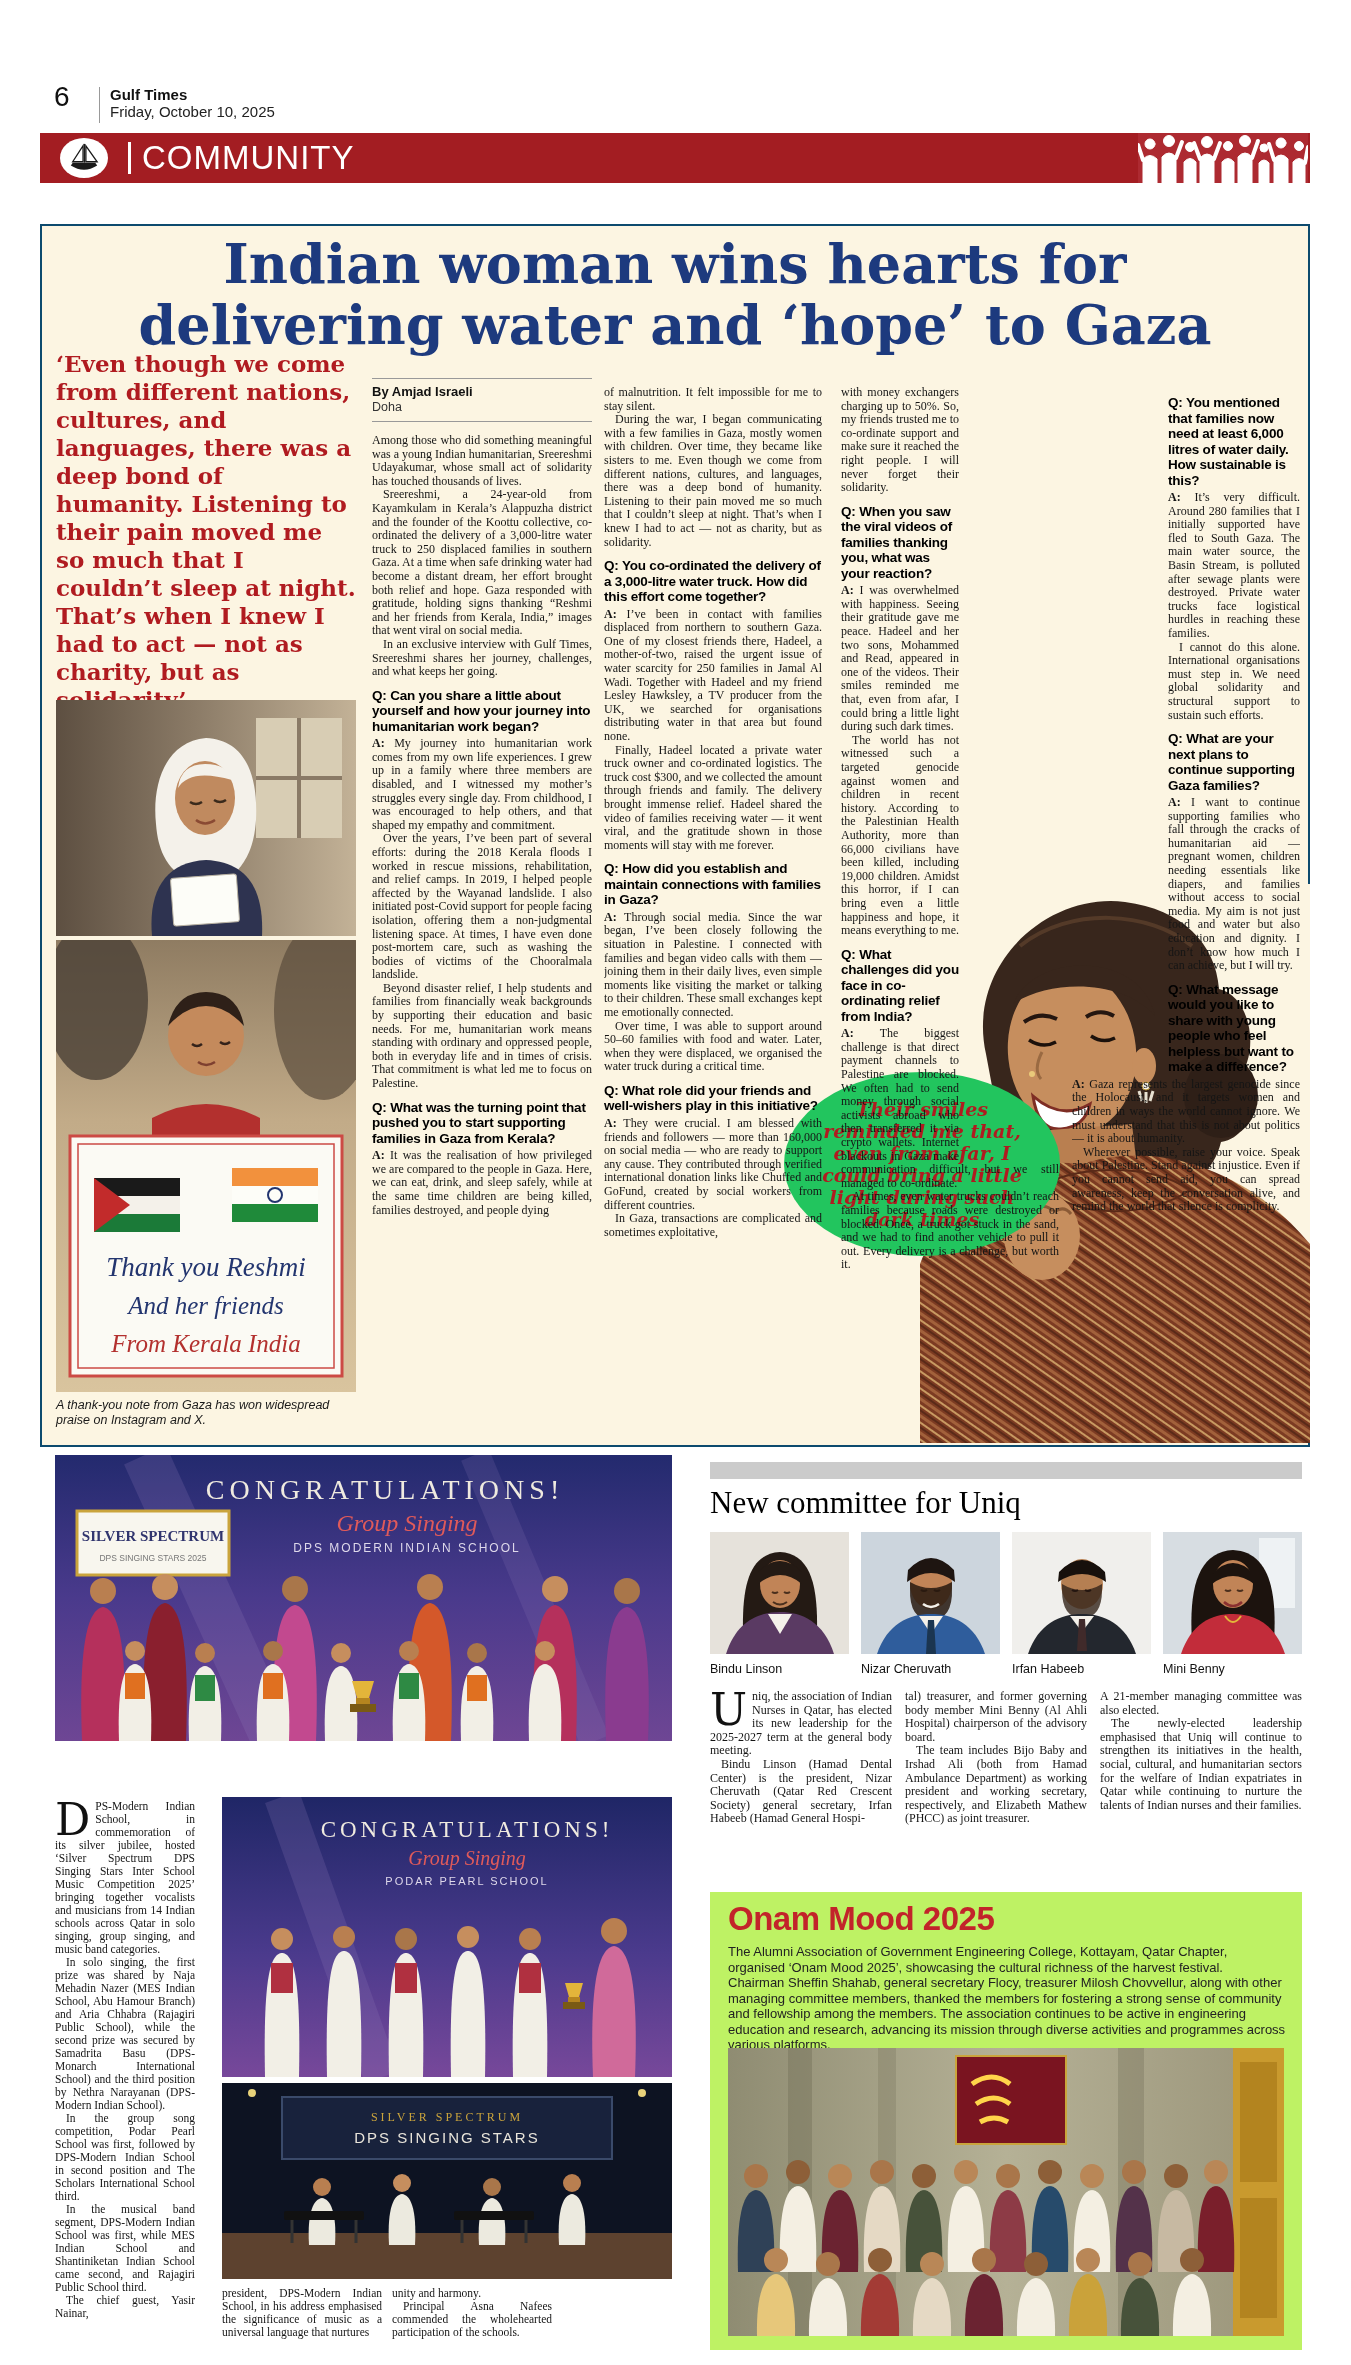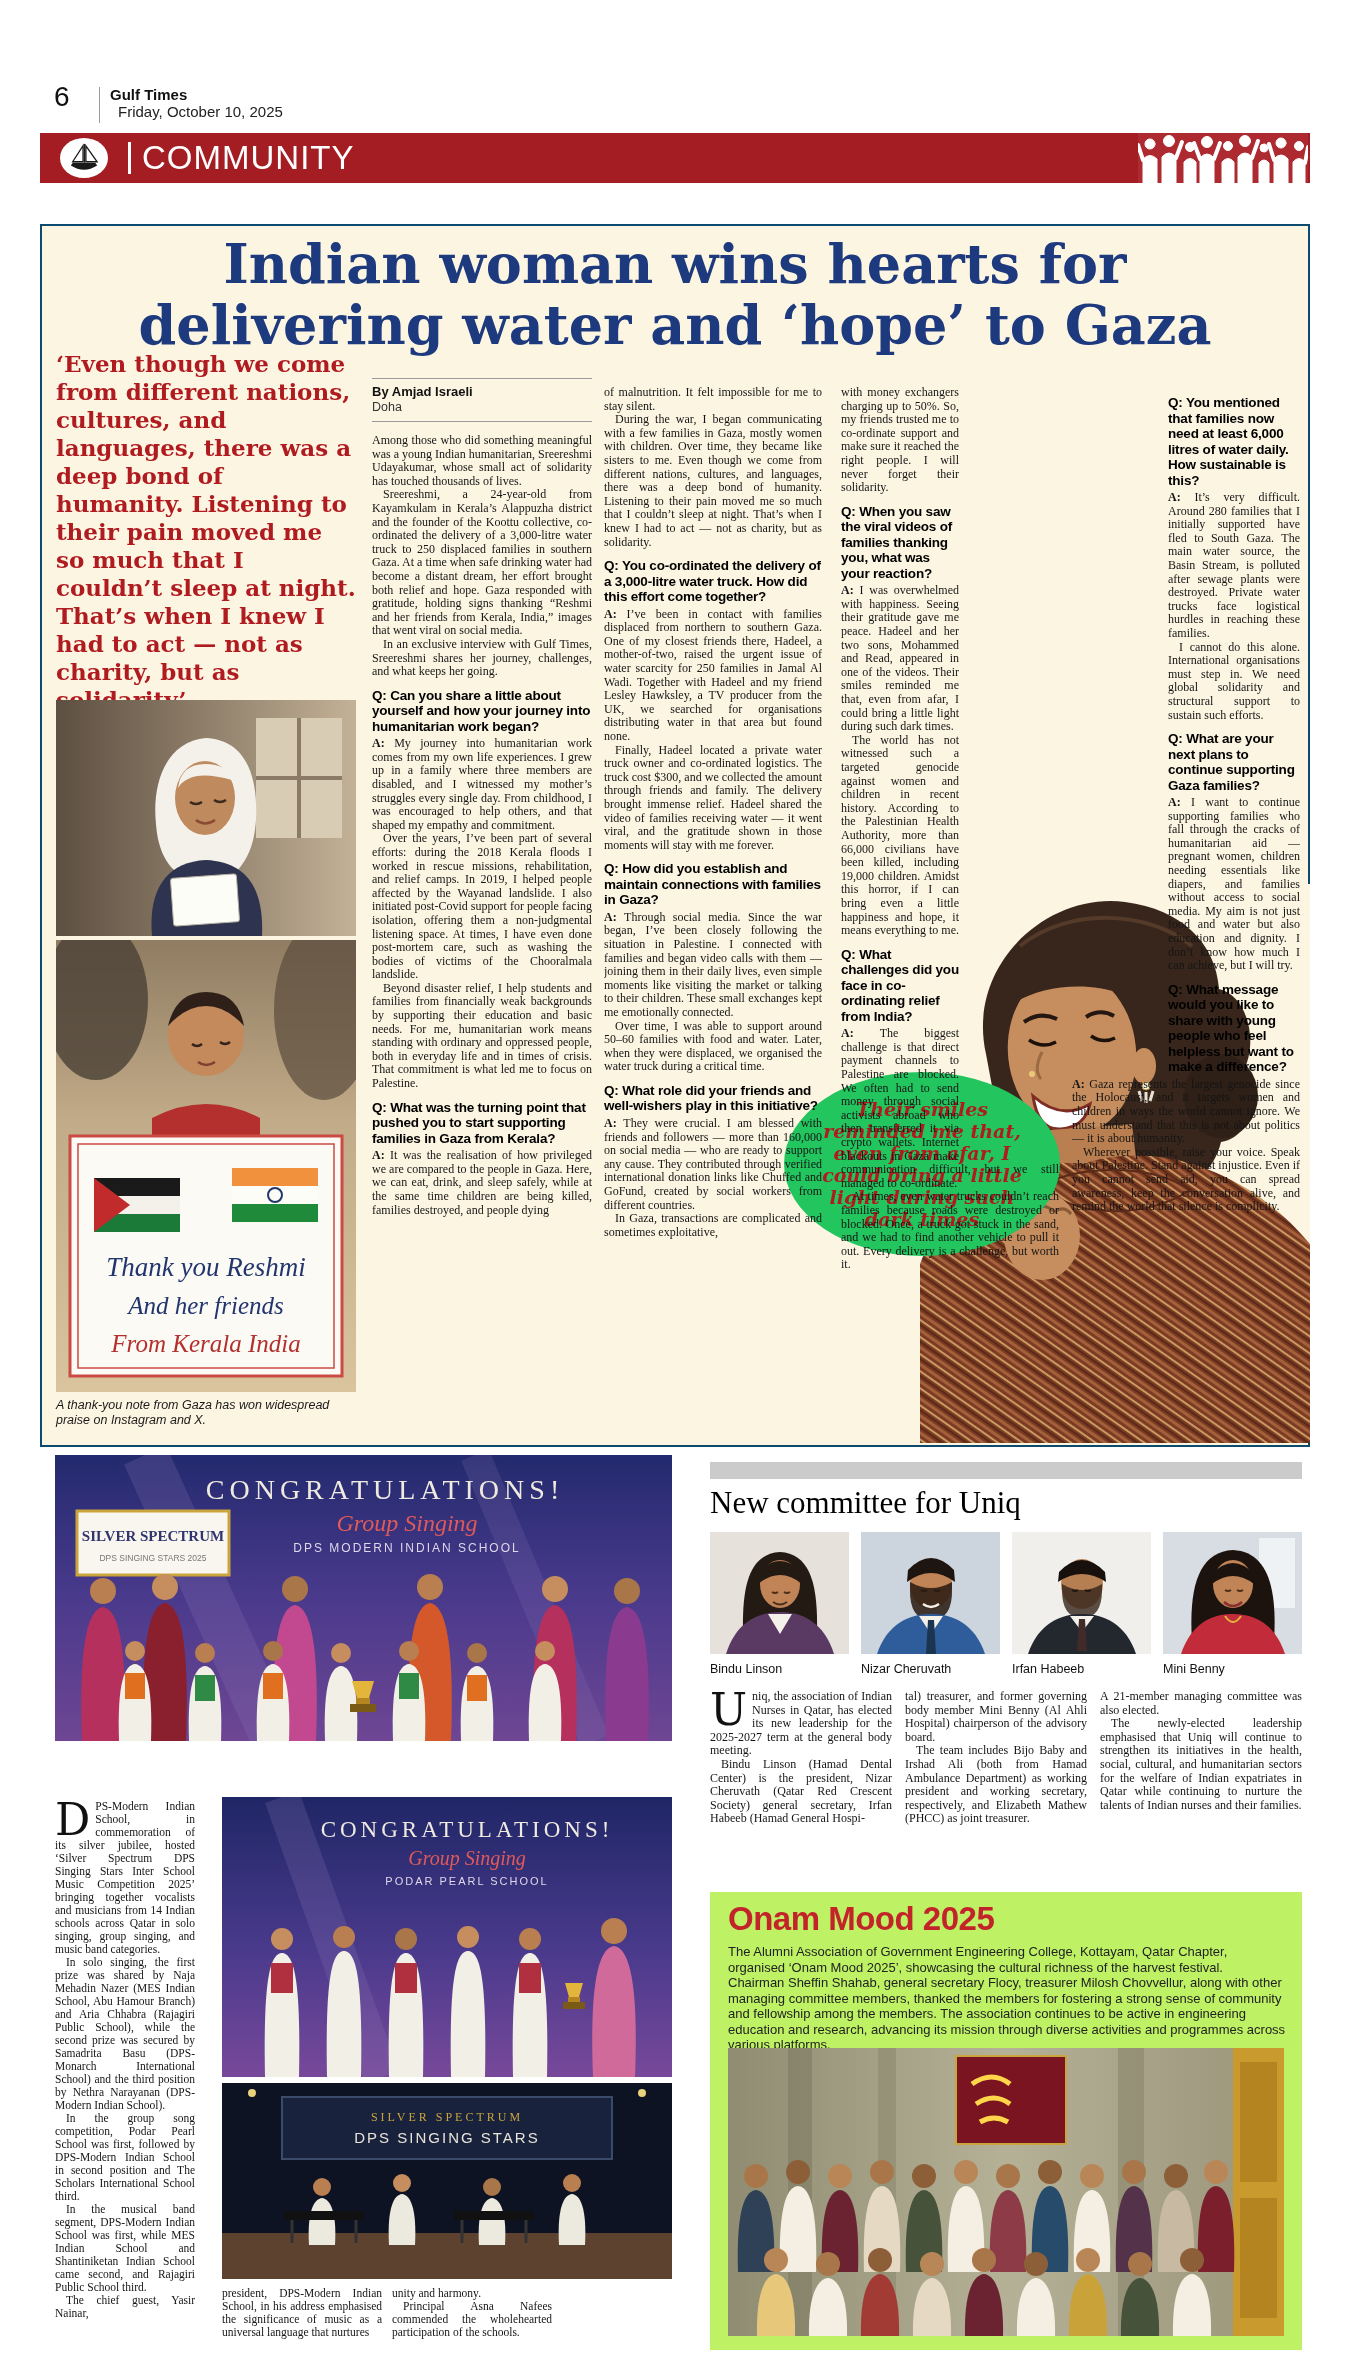--- a/index.html
+++ b/index.html
@@ -2,21 +2,21 @@
 <html lang="en"><head>
 <meta charset="utf-8">
 <style>
   html,body{margin:0;padding:0;background:#fff;}
   .page{position:relative;width:1351px;height:2365px;background:#fff;font-family:"Liberation Serif",serif;overflow:hidden;}
   .abs{position:absolute;}
   
   .pageno{left:54px;top:82px;font:400 28px/30px "Liberation Sans",sans-serif;color:#111;}
   .hdr-div{left:99px;top:87px;width:1px;height:36px;background:#999;}
   .paper{left:110px;top:86px;font:700 15px/17px "Liberation Sans",sans-serif;color:#111;}
-  .pdate{left:118px;top:103px;font:400 15px/17px "Liberation Sans",sans-serif;color:#222;}
+  .pdate{left:110px;top:103px;font:400 15px/17px "Liberation Sans",sans-serif;color:#222;}
   
   .banner{left:40px;top:133px;width:1270px;height:50px;background:#a31d22;}
   .boat-bubble{position:absolute;left:20px;top:5px;width:48px;height:40px;background:#fff;border-radius:50%;display:flex;align-items:center;justify-content:center;}
   .vbar{position:absolute;left:88px;top:9px;width:3px;height:32px;background:#fff;}
   .community{position:absolute;left:102px;top:5px;font:400 33px/40px "Liberation Sans",sans-serif;color:#fff;letter-spacing:1px;}
   .crowd{position:absolute;right:2px;top:0;}
   
   .main-box{left:40px;top:224px;width:1266px;height:1219px;background:#fcf5e2;border:2px solid #0c4a6e;}
   .headline{position:absolute;left:0;top:8px;width:100%;text-align:center;font:700 54px/61px "DejaVu Serif",serif;color:#1d3a7e;white-space:nowrap;}
   .pullquote{position:absolute;left:14px;top:124px;width:300px;font:700 23px/28px "DejaVu Serif",serif;color:#b01b20;}

